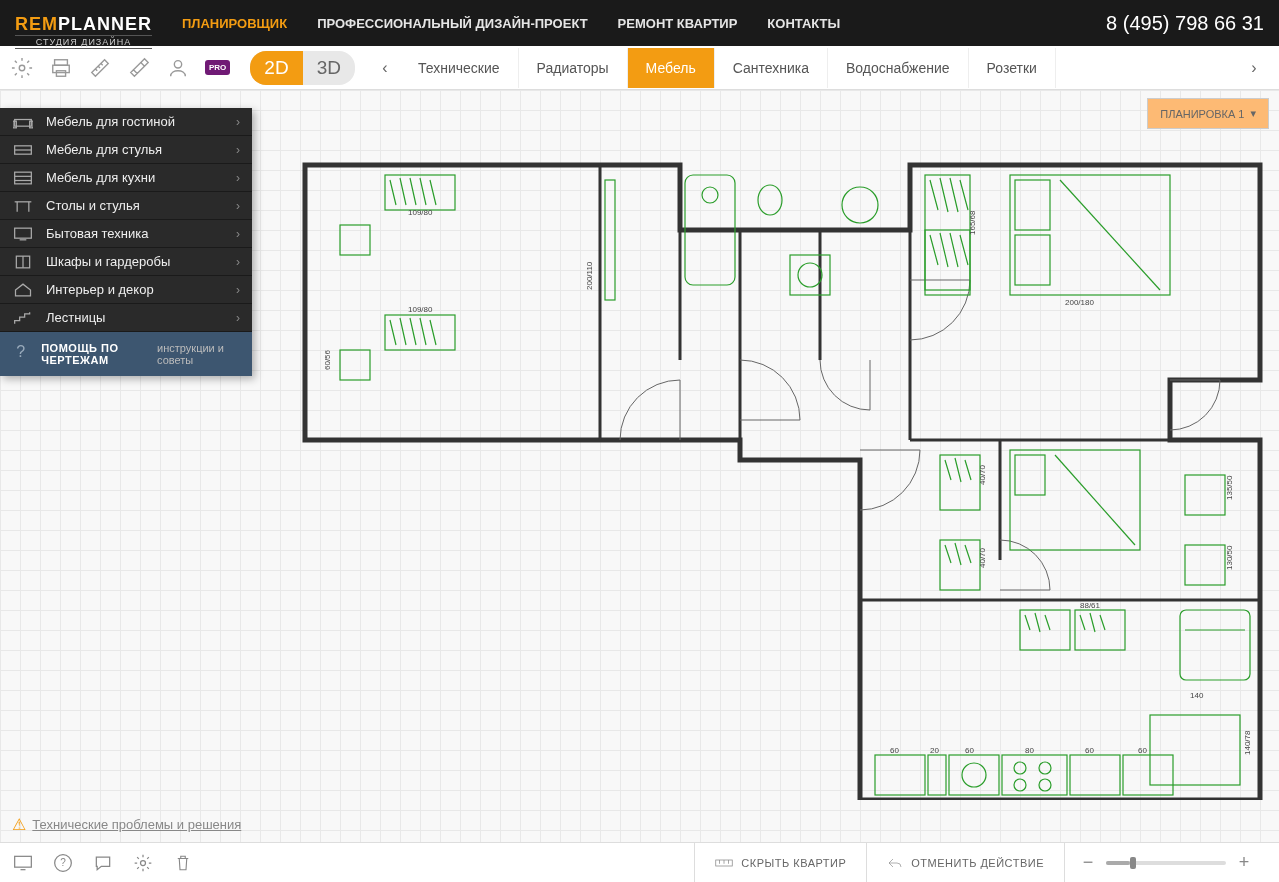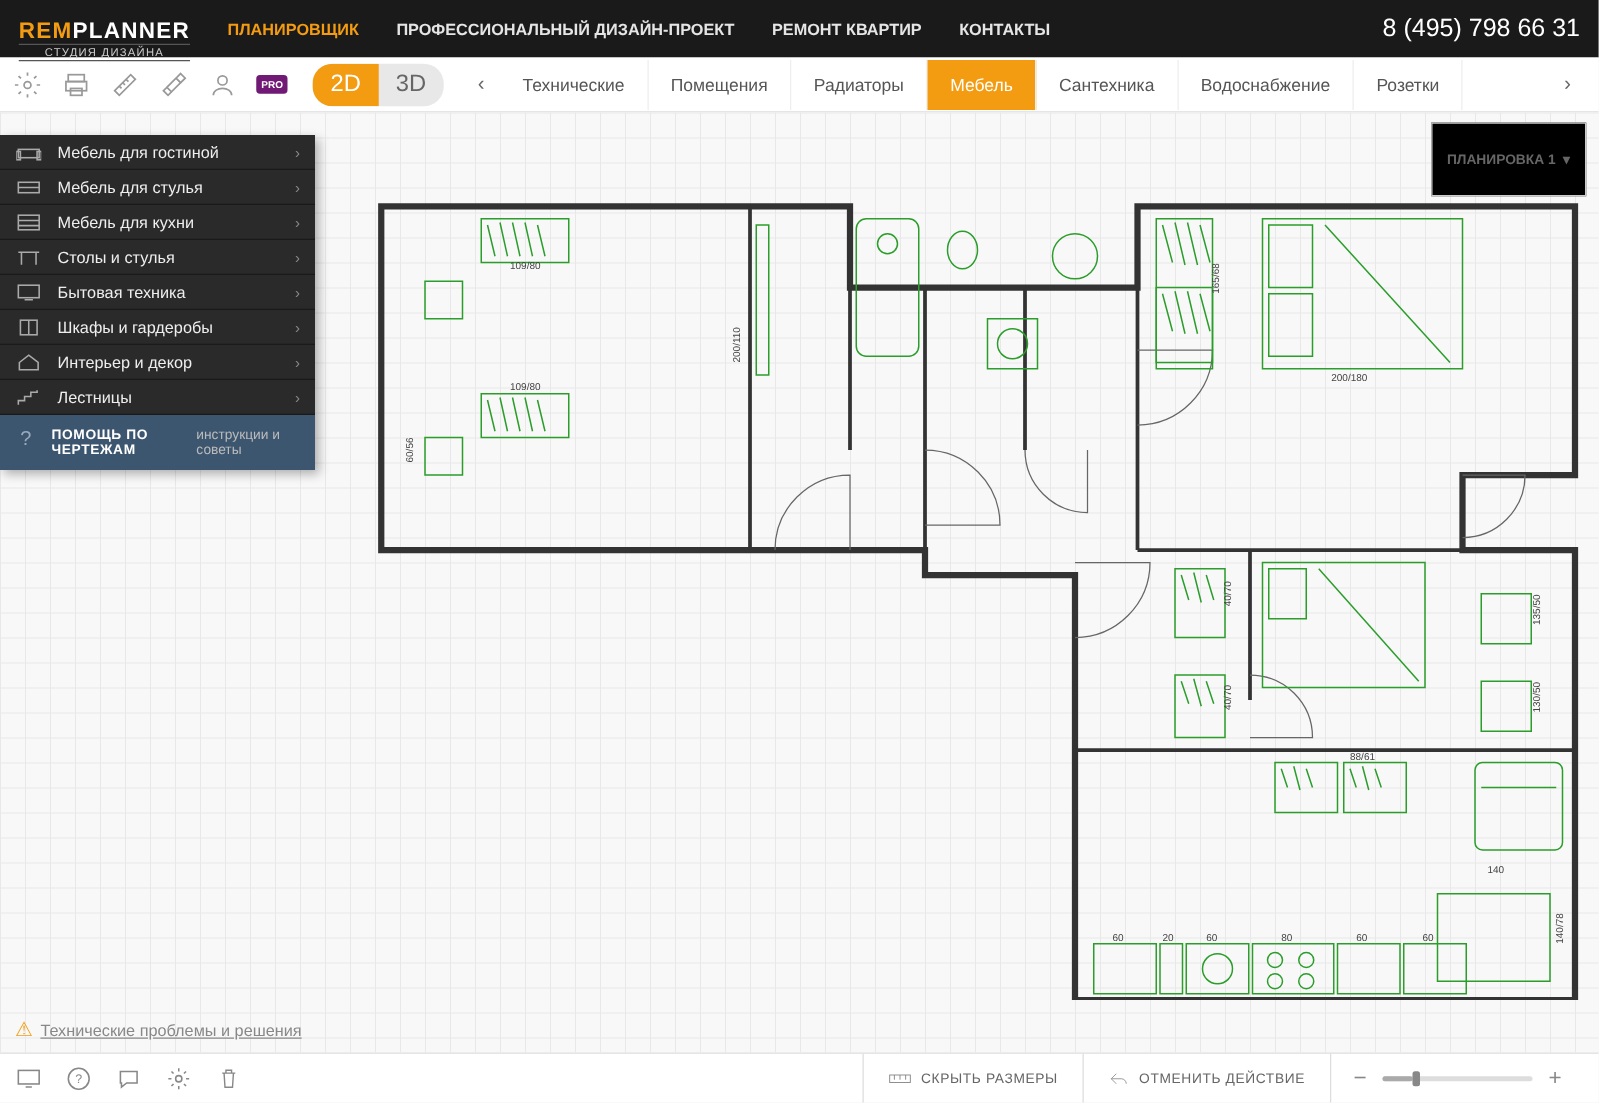--- a/index.html
+++ b/index.html
@@ -27,21 +27,21 @@
 .pro-badge { background: #701a75; color: #fff; font-size: 8px; font-weight: bold; padding: 3px 4px; border-radius: 3px; cursor: pointer; }
 .view-toggle { display: flex; border-radius: 16px; overflow: hidden; background: #e8e8e8; margin-right: 15px; }
 .view-btn { padding: 6px 14px; font-size: 19px; font-weight: normal; cursor: pointer; color: #666; }
 .view-btn.active { background: #f39c12; color: #fff; }
 .chevron-btn { width: 30px; height: 30px; display: flex; align-items: center; justify-content: center; cursor: pointer; color: #666; font-size: 16px; }
 .tabs { display: flex; flex: 1; }
 .tab { padding: 12px 18px; font-size: 14px; cursor: pointer; color: #555; border-right: 1px solid #eee; }
 .tab.active { background: #f39c12; color: #fff; }
 
 
-.plan-label { position: absolute; top: 98px; right: 10px; background: #000000; border: 1px solid #ccc; padding: 22px 12px; font-size: 11px; color: #666; cursor: pointer; display: flex; align-items: center; gap: 6px; font-weight: bold; }
+.plan-label { position: absolute; top: 98px; right: 10px; background: #fdba74; border: 1px solid #ccc; padding: 8px 12px; font-size: 11px; color: #666; cursor: pointer; display: flex; align-items: center; gap: 6px; }
 
 
 .canvas { position: absolute; top: 90px; left: 0; right: 0; bottom: 40px; background: #f8f8f8; background-image: linear-gradient(#e8e8e8 1px, transparent 1px), linear-gradient(90deg, #e8e8e8 1px, transparent 1px); background-size: 20px 20px; }
 .floorplan { position: absolute; top: 70px; left: 300px; }
 .floorplan svg { display: block; }
 
 
 .sidebar { position: absolute; top: 108px; left: 0; width: 252px; background: #2a2a2a; box-shadow: 3px 3px 8px rgba(0,0,0,0.3); }
 .sidebar-item { height: 28px; display: flex; align-items: center; padding: 0 12px; border-bottom: 1px solid #1a1a1a; cursor: pointer; }
 .sidebar-icon { width: 22px; height: 22px; margin-right: 12px; display: flex; align-items: center; justify-content: center; }
@@ -127,21 +127,20 @@
       </div>
     <div class="pro-badge">PRO</div>
   </div>
   <div class="view-toggle">
     <div class="view-btn active">2D</div>
     <div class="view-btn">3D</div>
   </div>
   <div class="chevron-btn">‹</div>
   <div class="tabs">
     <div class="tab">Технические</div>
-    <div class="tab">Помещения</div>
     <div class="tab">Радиаторы</div>
     <div class="tab active">Мебель</div>
     <div class="tab">Сантехника</div>
     <div class="tab">Водоснабжение</div>
     <div class="tab">Розетки</div>
   </div>
   <div class="chevron-btn">›</div>
 </div>
 
 <div class="canvas">
@@ -398,21 +397,21 @@
       </div>
   </div>
   <div class="footer-spacer"></div>
   <div class="footer-btn">
     <svg width="18" height="12" viewBox="0 0 24 14">
         <rect x="1" y="3" width="22" height="8"></rect>
         <line x1="6" y1="3" x2="6" y2="8"></line>
         <line x1="12" y1="3" x2="12" y2="8"></line>
         <line x1="18" y1="3" x2="18" y2="8"></line>
       </svg>
-    <span>СКРЫТЬ РАЗМЕРЫ</span>
+    <span>СКРЫТЬ КВАРТИР</span>
   </div>
   <div class="footer-btn">
     <svg width="16" height="14" viewBox="0 0 24 18">
         <path d="M9 3L3 9l6 6M3 9h12a6 6 0 016 6"></path>
       </svg>
     <span>ОТМЕНИТЬ ДЕЙСТВИЕ</span>
   </div>
   <div class="zoom">
     <div class="zoom-btn">−</div>
     <div class="zoom-slider">

